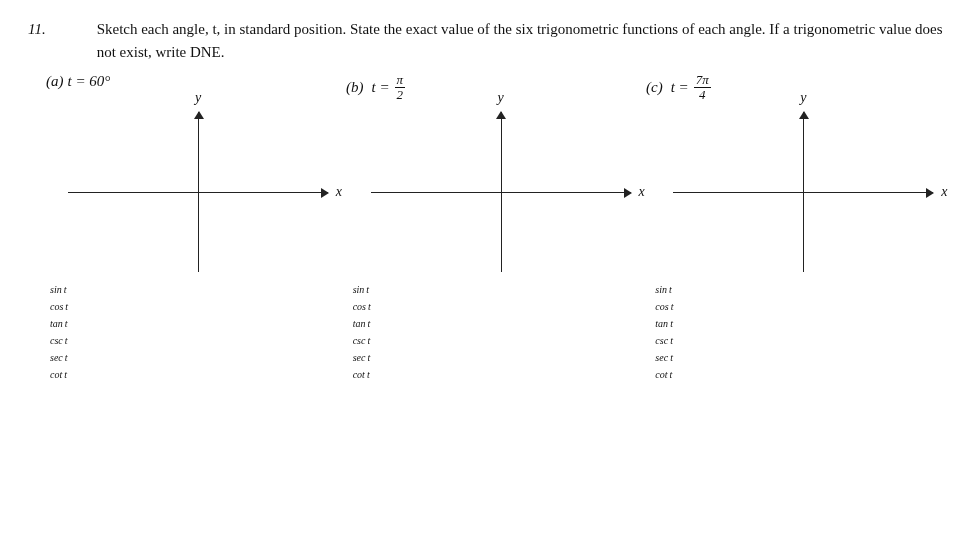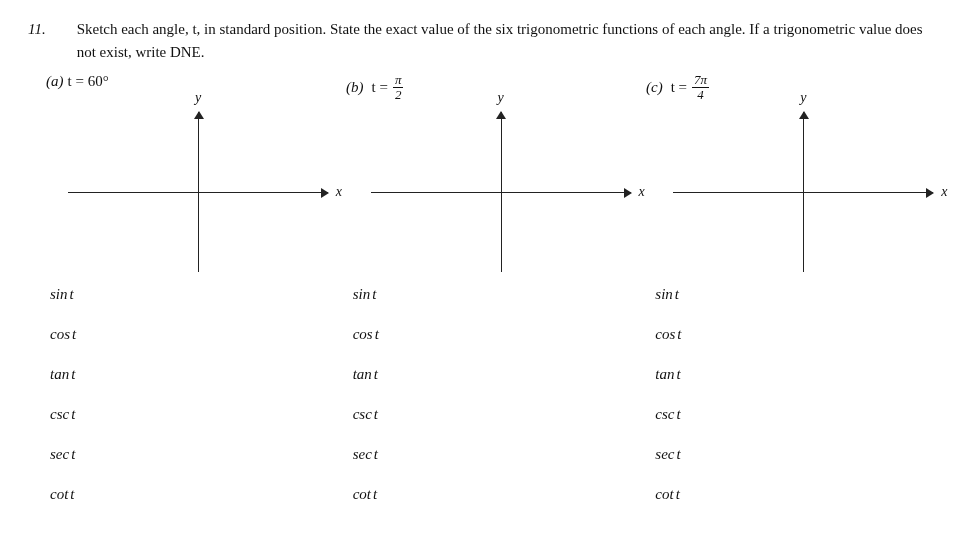--- a/index.html
+++ b/index.html
@@ -14,21 +14,21 @@
     }
 
     .problem-header {
       display: flex;
       flex-direction: column;
       margin-bottom: 8px;
     }
 
     .problem-line {
       display: flex;
-      gap: 0;
+      gap: 20px;
       line-height: 1.5;
     }
 
     .problem-number {
       font-style: italic;
       margin-right: 2px;
     }
 
     .instruction-text {
       line-height: 1.55;
@@ -43,20 +43,21 @@
       margin-top: 6px;
       margin-left: 18px;
     }
 
     .part-label {
       font-style: italic;
       margin-right: 4px;
     }
 
     .part-equation {
+      font-style: italic;
     }
 
     .fraction {
       display: inline-flex;
       flex-direction: column;
       align-items: center;
       vertical-align: middle;
       font-style: italic;
       line-height: 1.1;
       margin: 0 1px;
@@ -151,23 +152,23 @@
       left: 50%;
       transform: translateX(-50%);
       font-style: italic;
       font-size: 14px;
     }
 
     .trig-functions {
       margin-left: 12px;
       display: flex;
       flex-direction: column;
-      gap: 16px;
-      font-style: italic;
-      font-size: 15px;
+      gap: 1px;
+      font-style: italic;
+      font-size: 10px;
       line-height: 1.6;
     }
 
     .trig-row {
       display: flex;
       gap: 2px;
     }
   </style>
 </head>
 <body>

